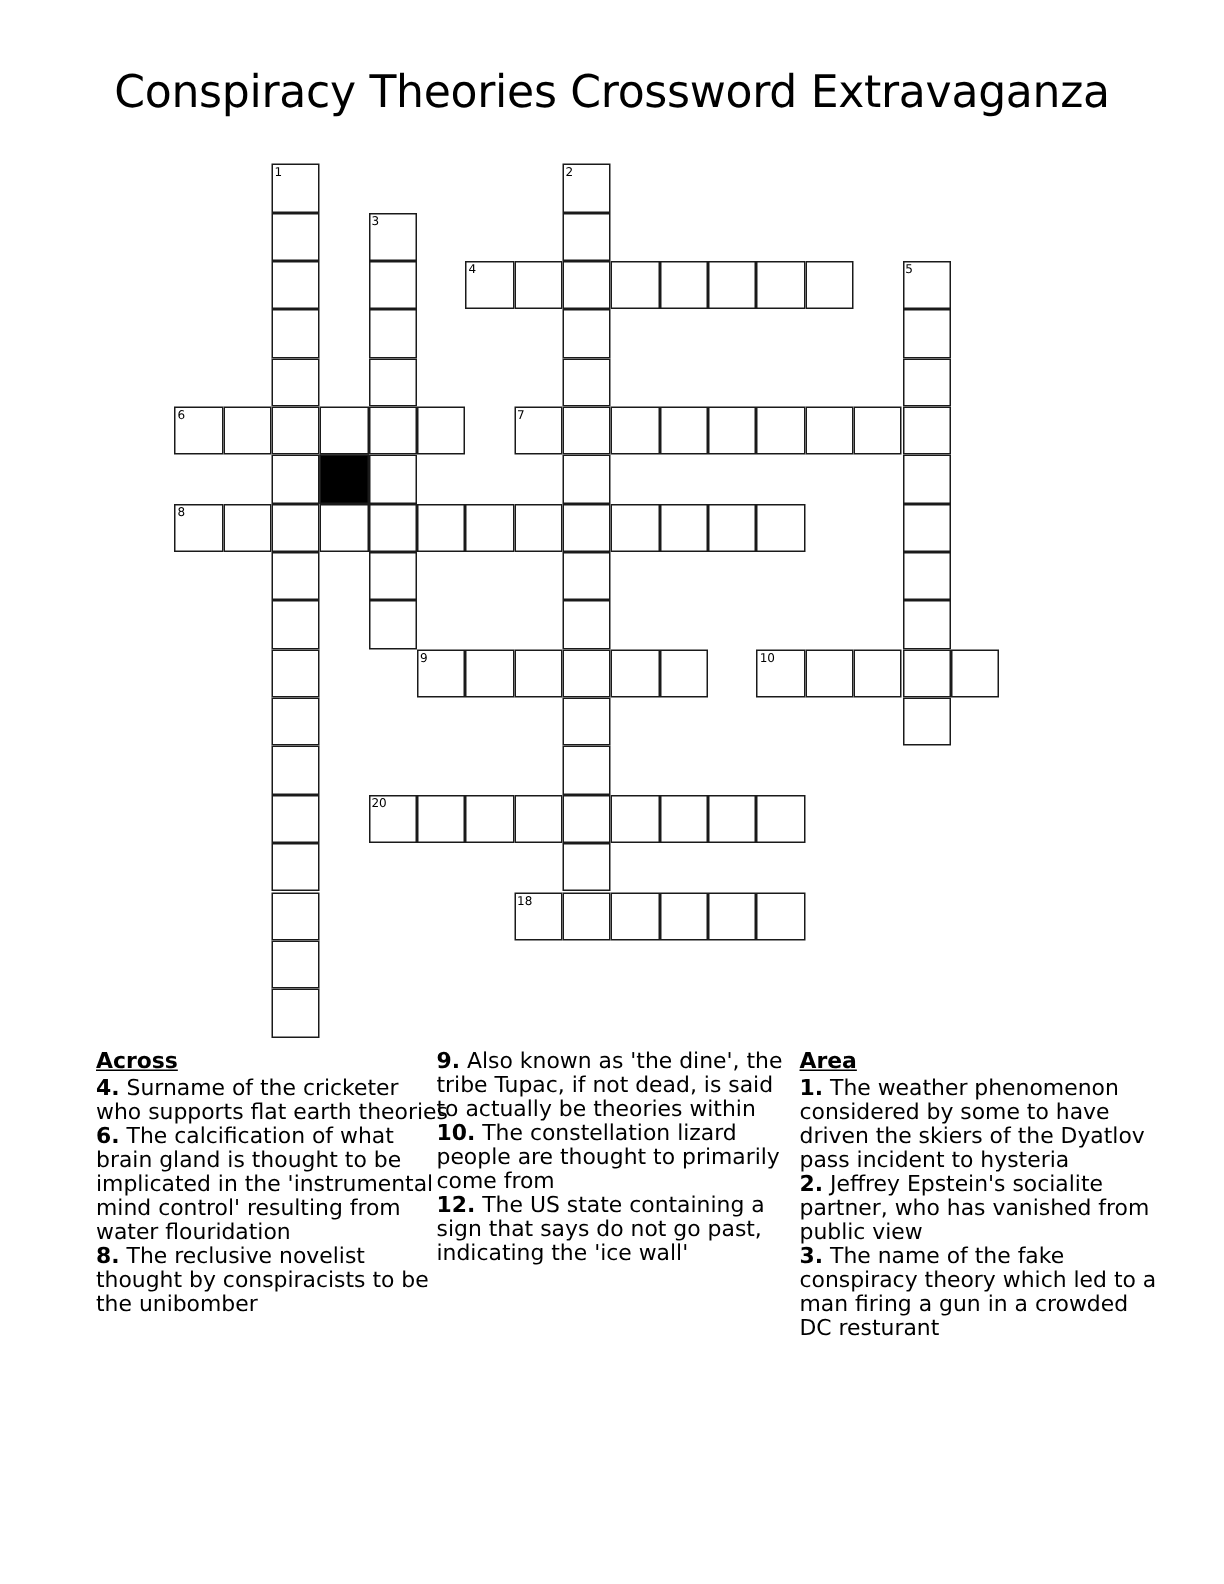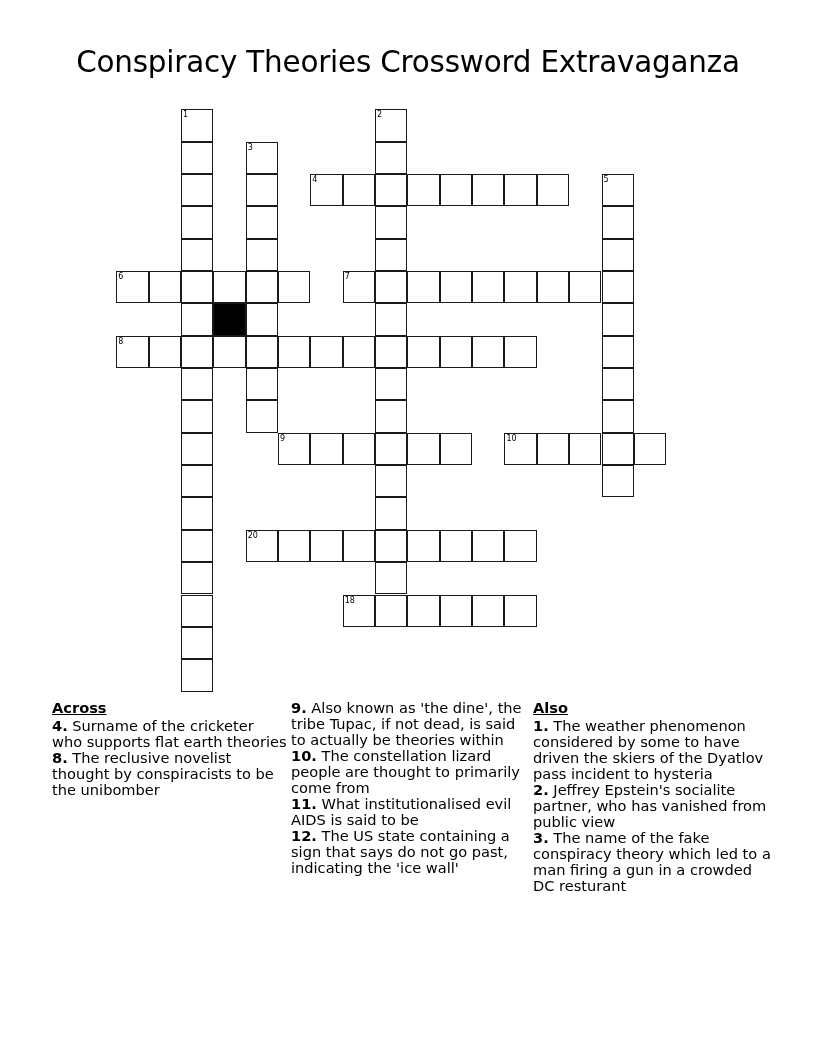--- a/index.html
+++ b/index.html
@@ -10,21 +10,21 @@
   .grid { position: absolute; left: 0; top: 0; width: 816px; height: 700px; }
   .cell { position: absolute; width: 32.35px; height: 32.35px; box-sizing: border-box;
           border: 1.5px solid #1a1a1a; background: #fff; margin-left: -0.75px; margin-top: -0.75px; }
   .cell.block { background: #000; }
   .cell .num { position: absolute; left: 1px; top: 0px; font-size: 8px; line-height: 9px;
                font-family: "DejaVu Sans", sans-serif; }
   .clues { position: absolute; top: 700px; font-size: 14.6px; line-height: 16px; }
   .clues .hdr { font-weight: bold; text-decoration: underline; margin-bottom: 2px; }
   .clues .clue { margin: 0; }
   .clues .clue b { font-weight: bold; }
-  .col1 { left: 52px; width: 235px; }
+  .col1 { left: 64px; width: 235px; }
   .col2 { left: 291px; width: 235px; }
   .col3 { left: 533px; width: 240px; }
 </style>
 </head>
 <body>
 
 <div class="title">Conspiracy Theories Crossword Extravaganza</div>
 
 <div class="grid" id="grid">
     <div class="cell" style="left: 181.7px; top: 110px;">
@@ -153,28 +153,28 @@
     <div class="cell" style="left: 408.15px; top: 595.25px;"></div>
     <div class="cell" style="left: 440.5px; top: 595.25px;"></div>
     <div class="cell" style="left: 472.85px; top: 595.25px;"></div>
     <div class="cell" style="left: 505.2px; top: 595.25px;"></div>
     <div class="cell block" style="left: 214.05px; top: 304.1px;"></div>
   </div>
 
 <div class="clues col1">
   <div class="hdr">Across</div>
   <div class="clue"><b>4.</b><span> Surname of the cricketer who supports flat earth theories</span></div>
+  <div class="clue"><b>6.</b><span> The calcification of what brain gland is thought to be implicated in the 'instrumental mind control' resulting from water flouridation</span></div>
   <div class="clue"><b>8.</b><span> The reclusive novelist thought by conspiracists to be the unibomber</span></div>
 </div>
 
 <div class="clues col2">
   <div class="clue"><b>9.</b><span> Also known as 'the dine', the tribe Tupac, if not dead, is said to actually be theories within</span></div>
   <div class="clue"><b>10.</b><span> The constellation lizard people are thought to primarily come from</span></div>
-  <div class="clue"><b>11.</b><span> What institutionalised evil AIDS is said to be</span></div>
   <div class="clue"><b>12.</b><span> The US state containing a sign that says do not go past, indicating the 'ice wall'</span></div>
 </div>
 
 <div class="clues col3">
-  <div class="hdr">Also</div>
+  <div class="hdr">Area</div>
   <div class="clue"><b>1.</b><span> The weather phenomenon considered by some to have driven the skiers of the Dyatlov pass incident to hysteria</span></div>
   <div class="clue"><b>2.</b><span> Jeffrey Epstein's socialite partner, who has vanished from public view</span></div>
   <div class="clue"><b>3.</b><span> The name of the fake conspiracy theory which led to a man firing a gun in a crowded DC resturant</span></div>
 </div>
 
 </body></html>

